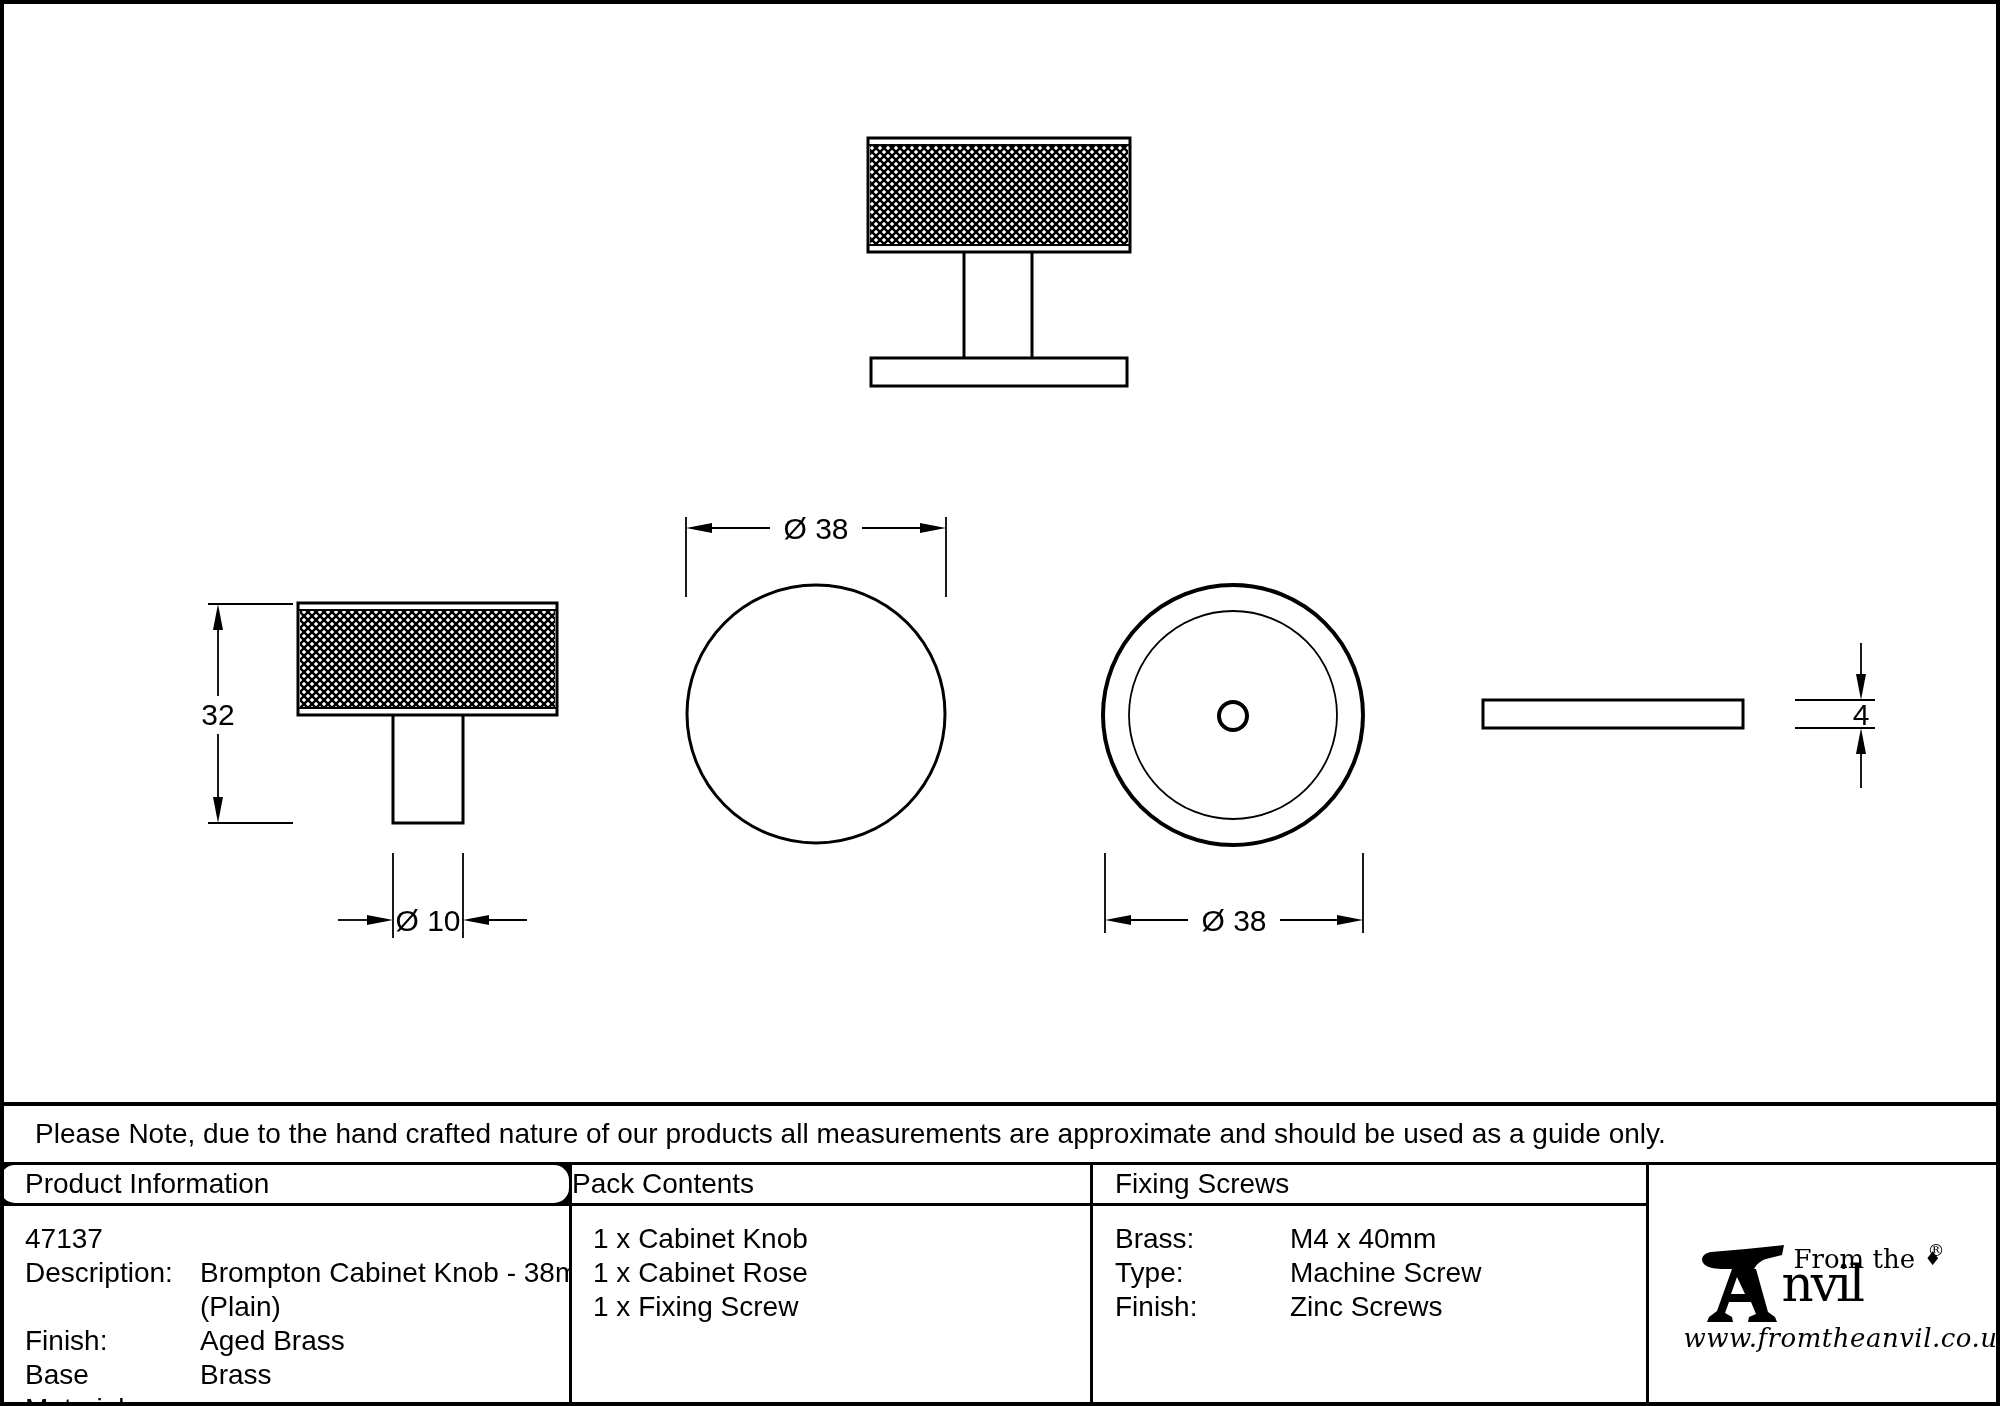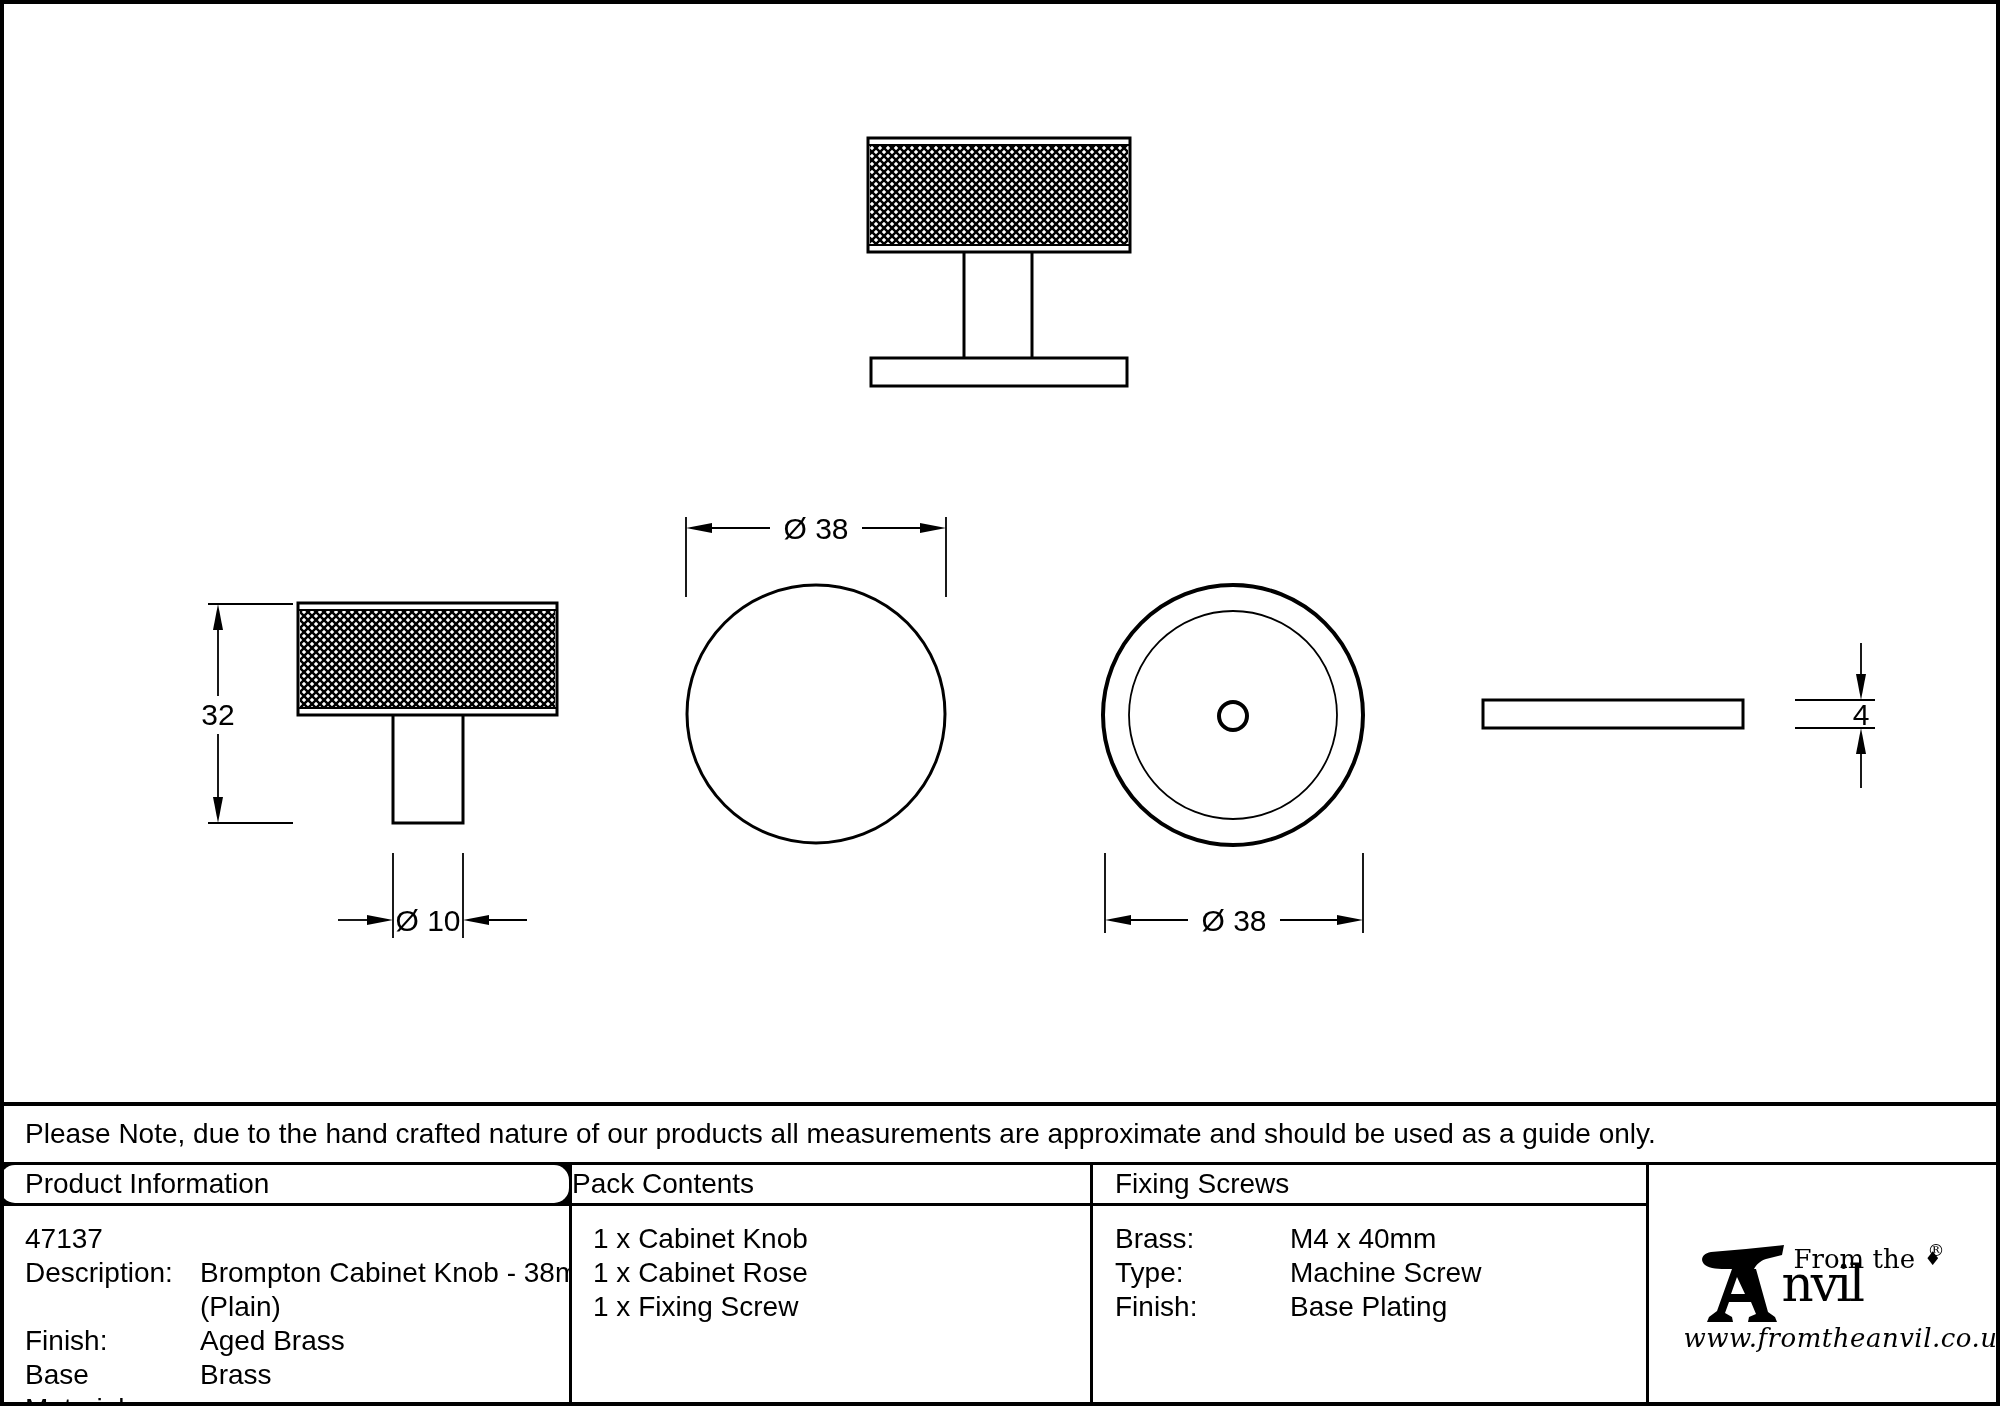--- a/index.html
+++ b/index.html
@@ -12,21 +12,21 @@
 
   
   .bottom{
     position:absolute;left:0;right:0;top:1102px;bottom:0;
     display:grid;background:#000;gap:3px;border-top:4px solid #000;
     grid-template-columns:569px 518px 553px 1fr;
     grid-template-rows:56px 38px 1fr;
     box-sizing:border-box;
   }
   .cell{background:#fff;box-sizing:border-box;}
-  .note-row{grid-column:1/-1;grid-row:1;font-size:28px;line-height:56px;padding-left:25px;white-space:nowrap;}
+  .note-row{grid-column:1/-1;grid-row:1;font-size:28px;line-height:56px;padding-left:35px;white-space:nowrap;}
   .hdr{font-size:28px;line-height:38px;white-space:nowrap;}
   .hdr.c1{grid-column:1;grid-row:2;padding-left:25px;border-radius:15px;}
   .hdr.c2{grid-column:2;grid-row:2;}
   .hdr.c3{grid-column:3;grid-row:2;padding-left:22px;}
   .body{font-size:28px;line-height:34px;padding-top:16px;grid-row:3;}
   .body.c1{grid-column:1;padding-left:25px;}
   .body.c2{grid-column:2;padding-left:21px;}
   .body.c3{grid-column:3;padding-left:22px;}
   .kv{display:flex;}
   .kv .k{flex:0 0 175px;}
@@ -199,20 +199,20 @@
       <div class="kv">
         <span class="k">Brass:</span>
         <span class="v">M4 x 40mm</span>
       </div>
       <div class="kv">
         <span class="k">Type:</span>
         <span class="v">Machine Screw</span>
       </div>
       <div class="kv">
         <span class="k">Finish:</span>
-        <span class="v">Base Plating</span>
+        <span class="v">Zinc Screws</span>
       </div>
     </div>
 
   </div>
 
   <div class="page-border"></div>
 </div>
 
 </body></html>

